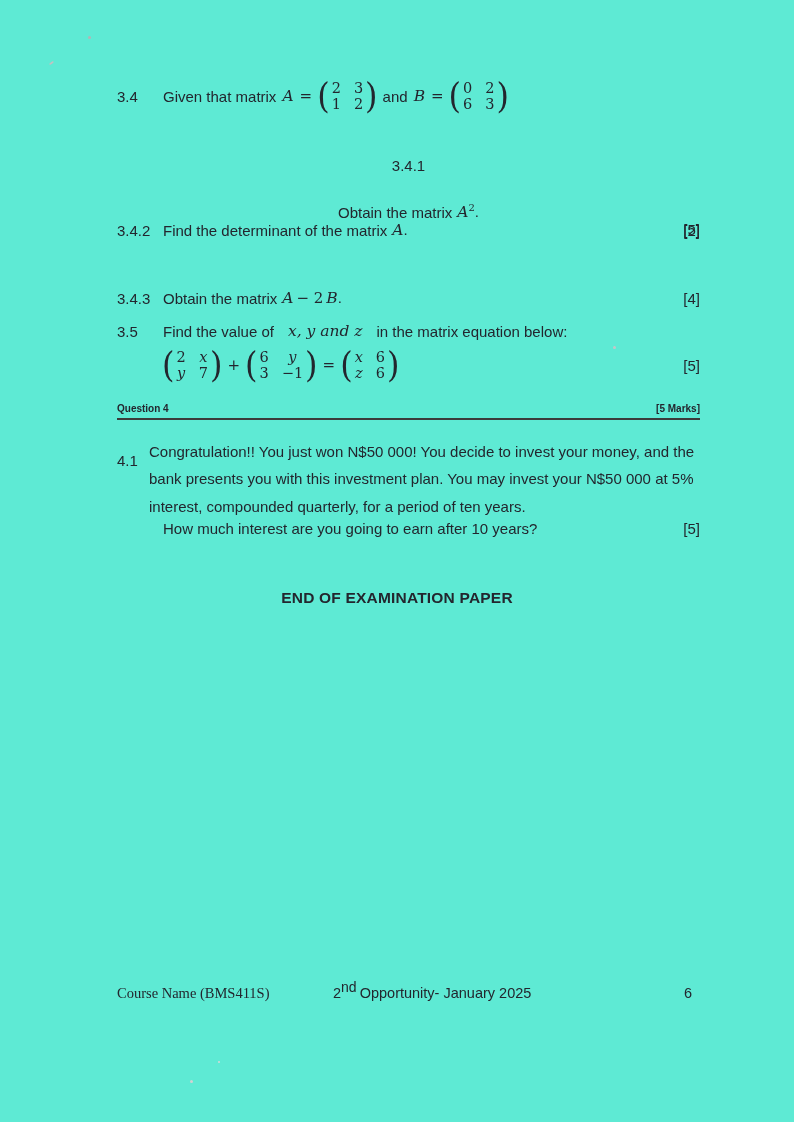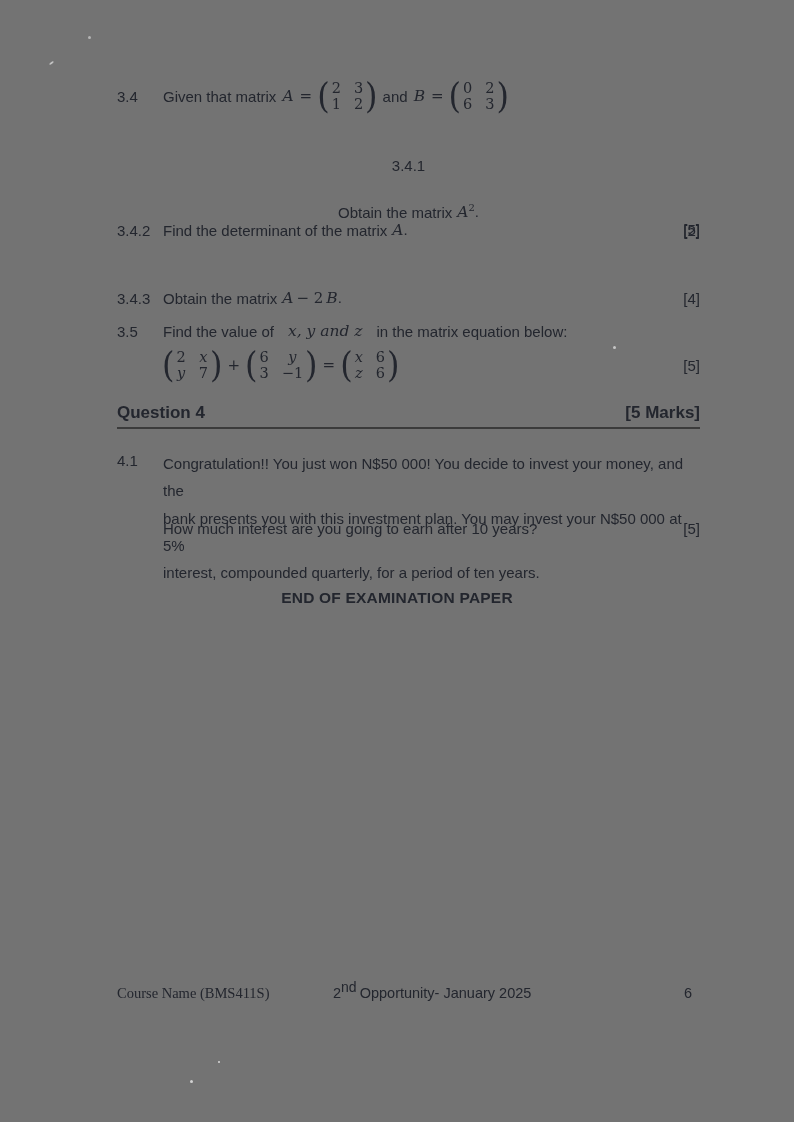--- a/index.html
+++ b/index.html
@@ -1,40 +1,40 @@
 <!DOCTYPE html>
 <html><head>
 <meta charset="utf-8">
 <style>
   html,body { margin:0; padding:0; background:#e8e8e8; }
   .page {
     position:relative; width:794px; height:1122px; margin:0 auto;
-    background:#737373; overflow:hidden;
+    background:#5eead4; overflow:hidden;
     font-family:"Liberation Sans", sans-serif;
     color:#23262e; font-size:15px;
   }
   .row { position:absolute; left:117px; right:94px; display:flex; align-items:center; }
   .qnum { flex:0 0 46px; }
   .marks { margin-left:auto; }
   .mathline { display:inline-flex; align-items:center; gap:6px; flex-wrap:nowrap; }
   .mvar { font-family:"DejaVu Serif", serif; font-style:italic; font-size:15.5px; }
   .mop  { font-family:"DejaVu Serif", serif; font-size:15px; }
   .matrix { display:inline-flex; align-items:center; }
   .paren { font-family:"DejaVu Serif", serif; font-size:32px; line-height:1;
            transform:scaleY(1.12); margin:0 -1px; font-weight:400; }
   .mgrid { display:grid; grid-template-columns:auto auto; column-gap:13px;
            text-align:center; font-family:"DejaVu Serif", serif;
            font-size:14.5px; line-height:16px; padding:0 3px; }
   .mcell.it { font-style:italic; }
   sup.s2 { font-size:10px; line-height:0; }
   .qheader { position:absolute; left:117px; right:94px; top:403px;
              display:flex; justify-content:space-between;
-             font-weight:bold; font-size:17px;
+             font-weight:bold; font-size:10px;
              border-bottom:2px solid #3b3b3b; padding-bottom:4px; }
-  .para { position:absolute; left:163px; right:94px; top:438px; line-height:27.3px;margin-top:12px; }
+  .para { position:absolute; left:149px; right:94px; top:438px; line-height:27.3px; }
   .q41num { position:absolute; left:117px; top:452px; }
   .endline { position:absolute; left:0; right:0; top:589px; text-align:center;
              font-weight:bold; font-size:15.5px; letter-spacing:0.2px; }
   .f-left  { position:absolute; left:117px; top:985px; font-size:14.5px;font-family:Liberation Serif, serif; }
   .f-center{ position:absolute; left:333px; top:985px; font-size:14.5px; }
   .f-right { position:absolute; right:102px; top:985px; font-size:14.5px; }
   sup.snd { font-size:14px; line-height:0; }
   .f-rest { margin-left:3px; }
   .speck { position:absolute; background:#b5b5b5; border-radius:50%; }
   .sp1 { left:88px;  top:36px;  width:3px; height:3px; }

